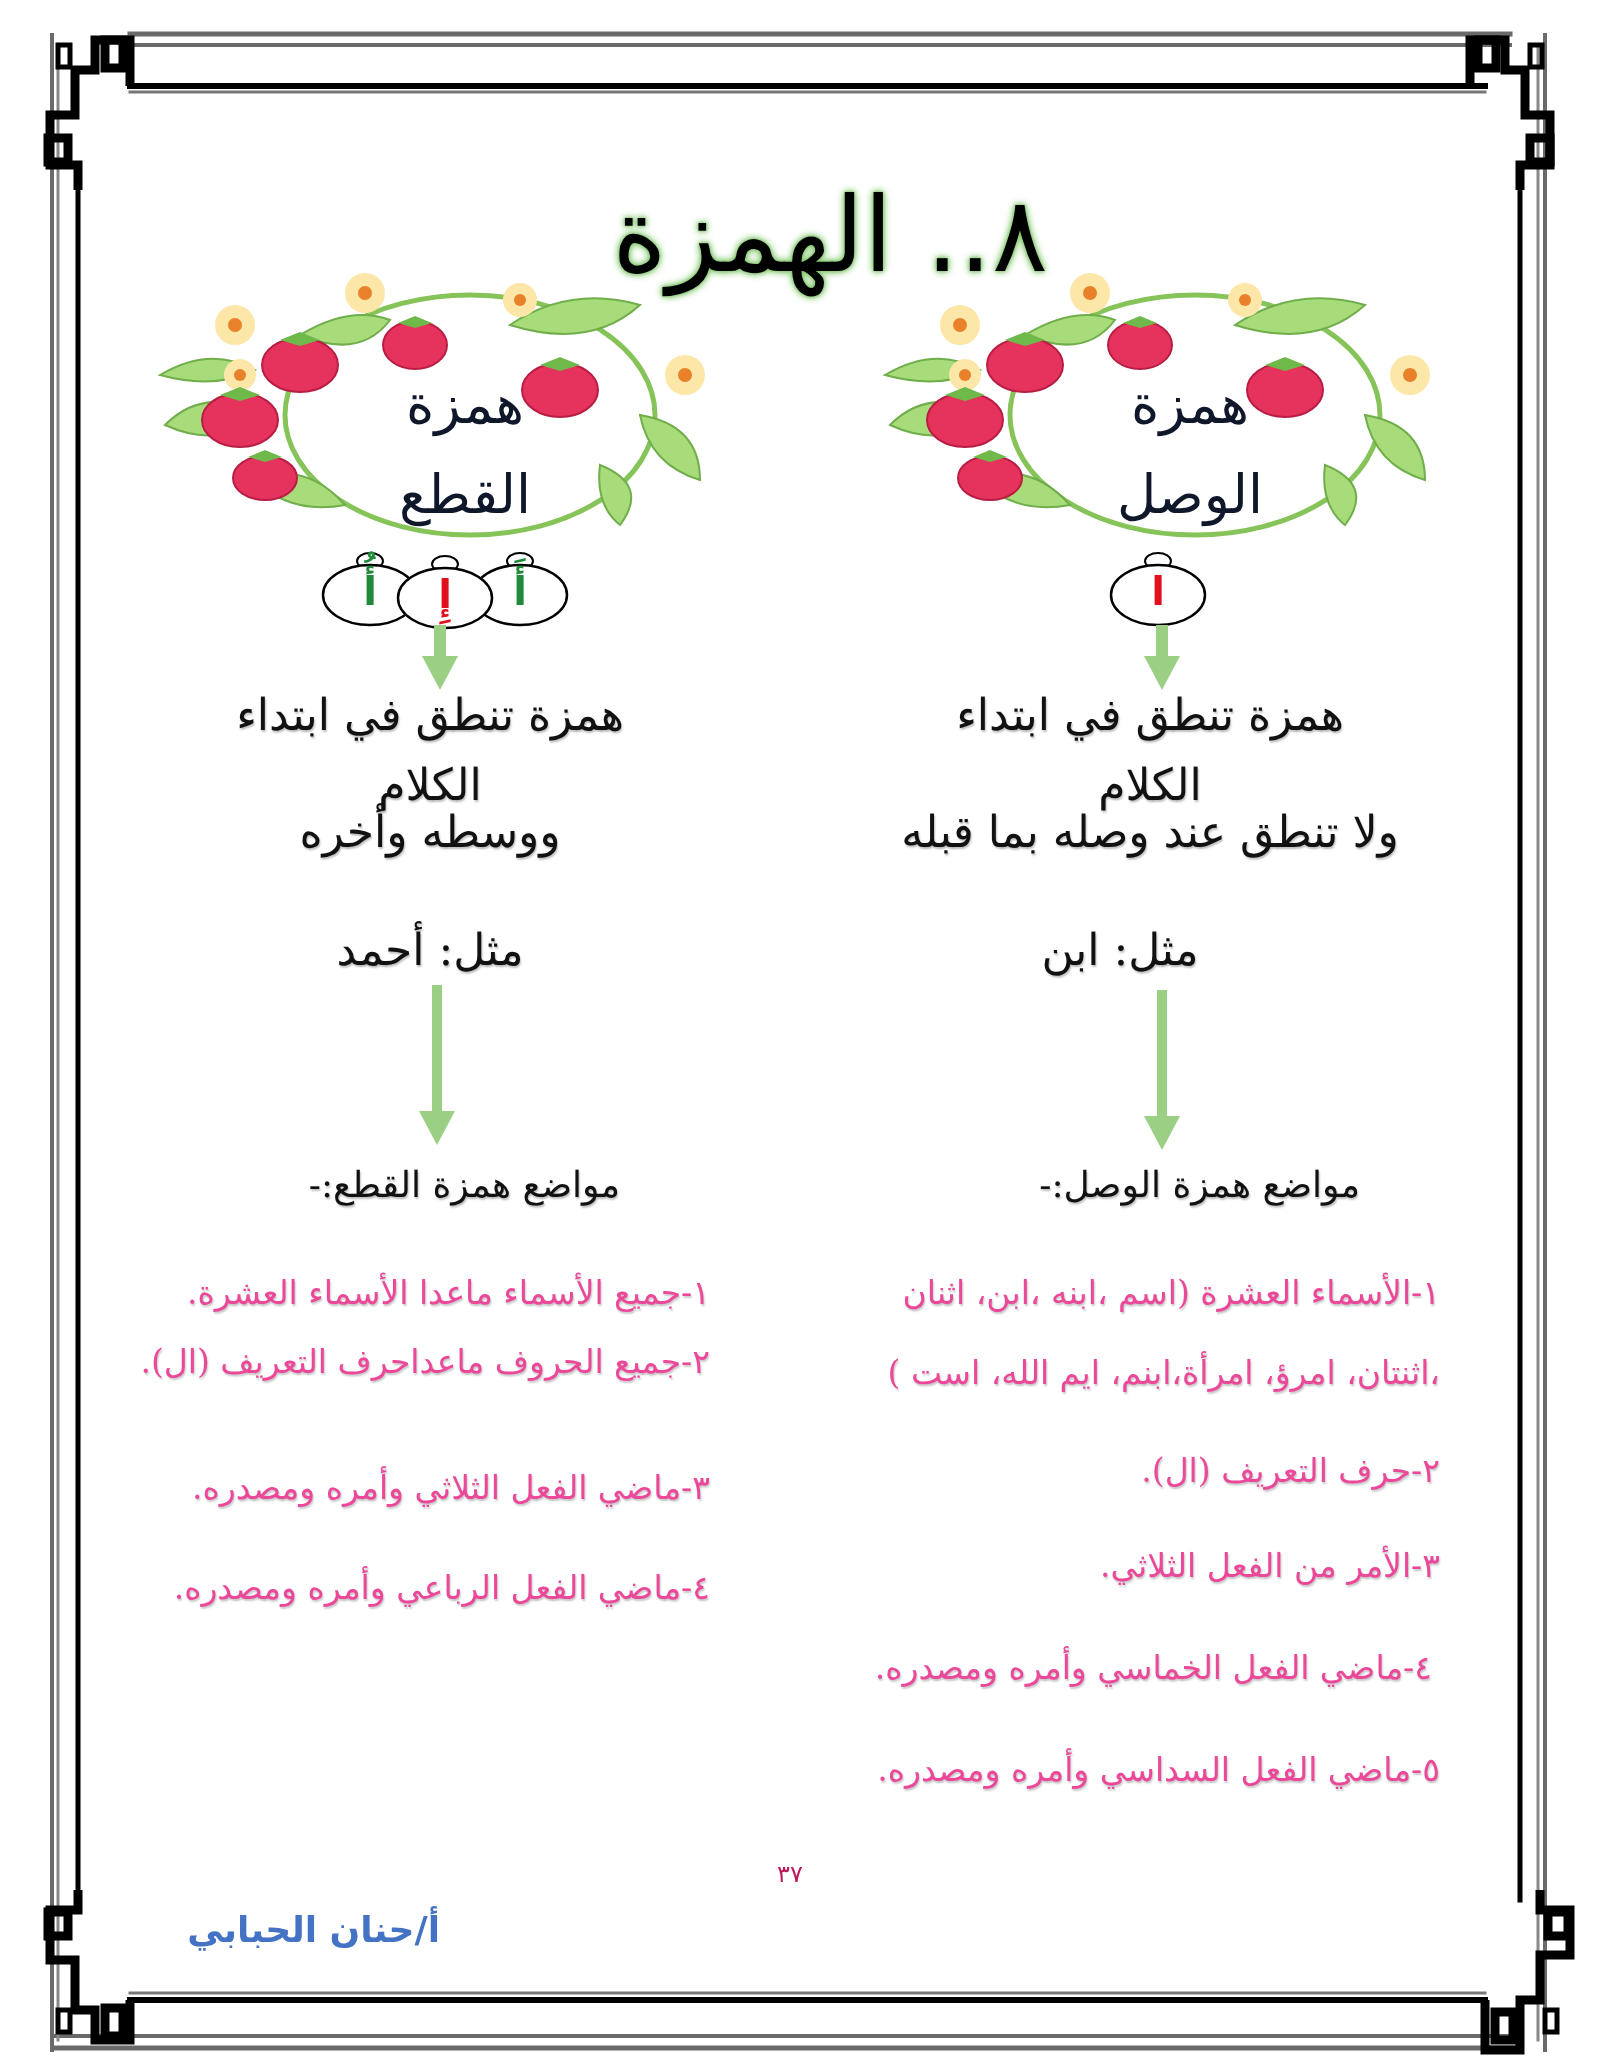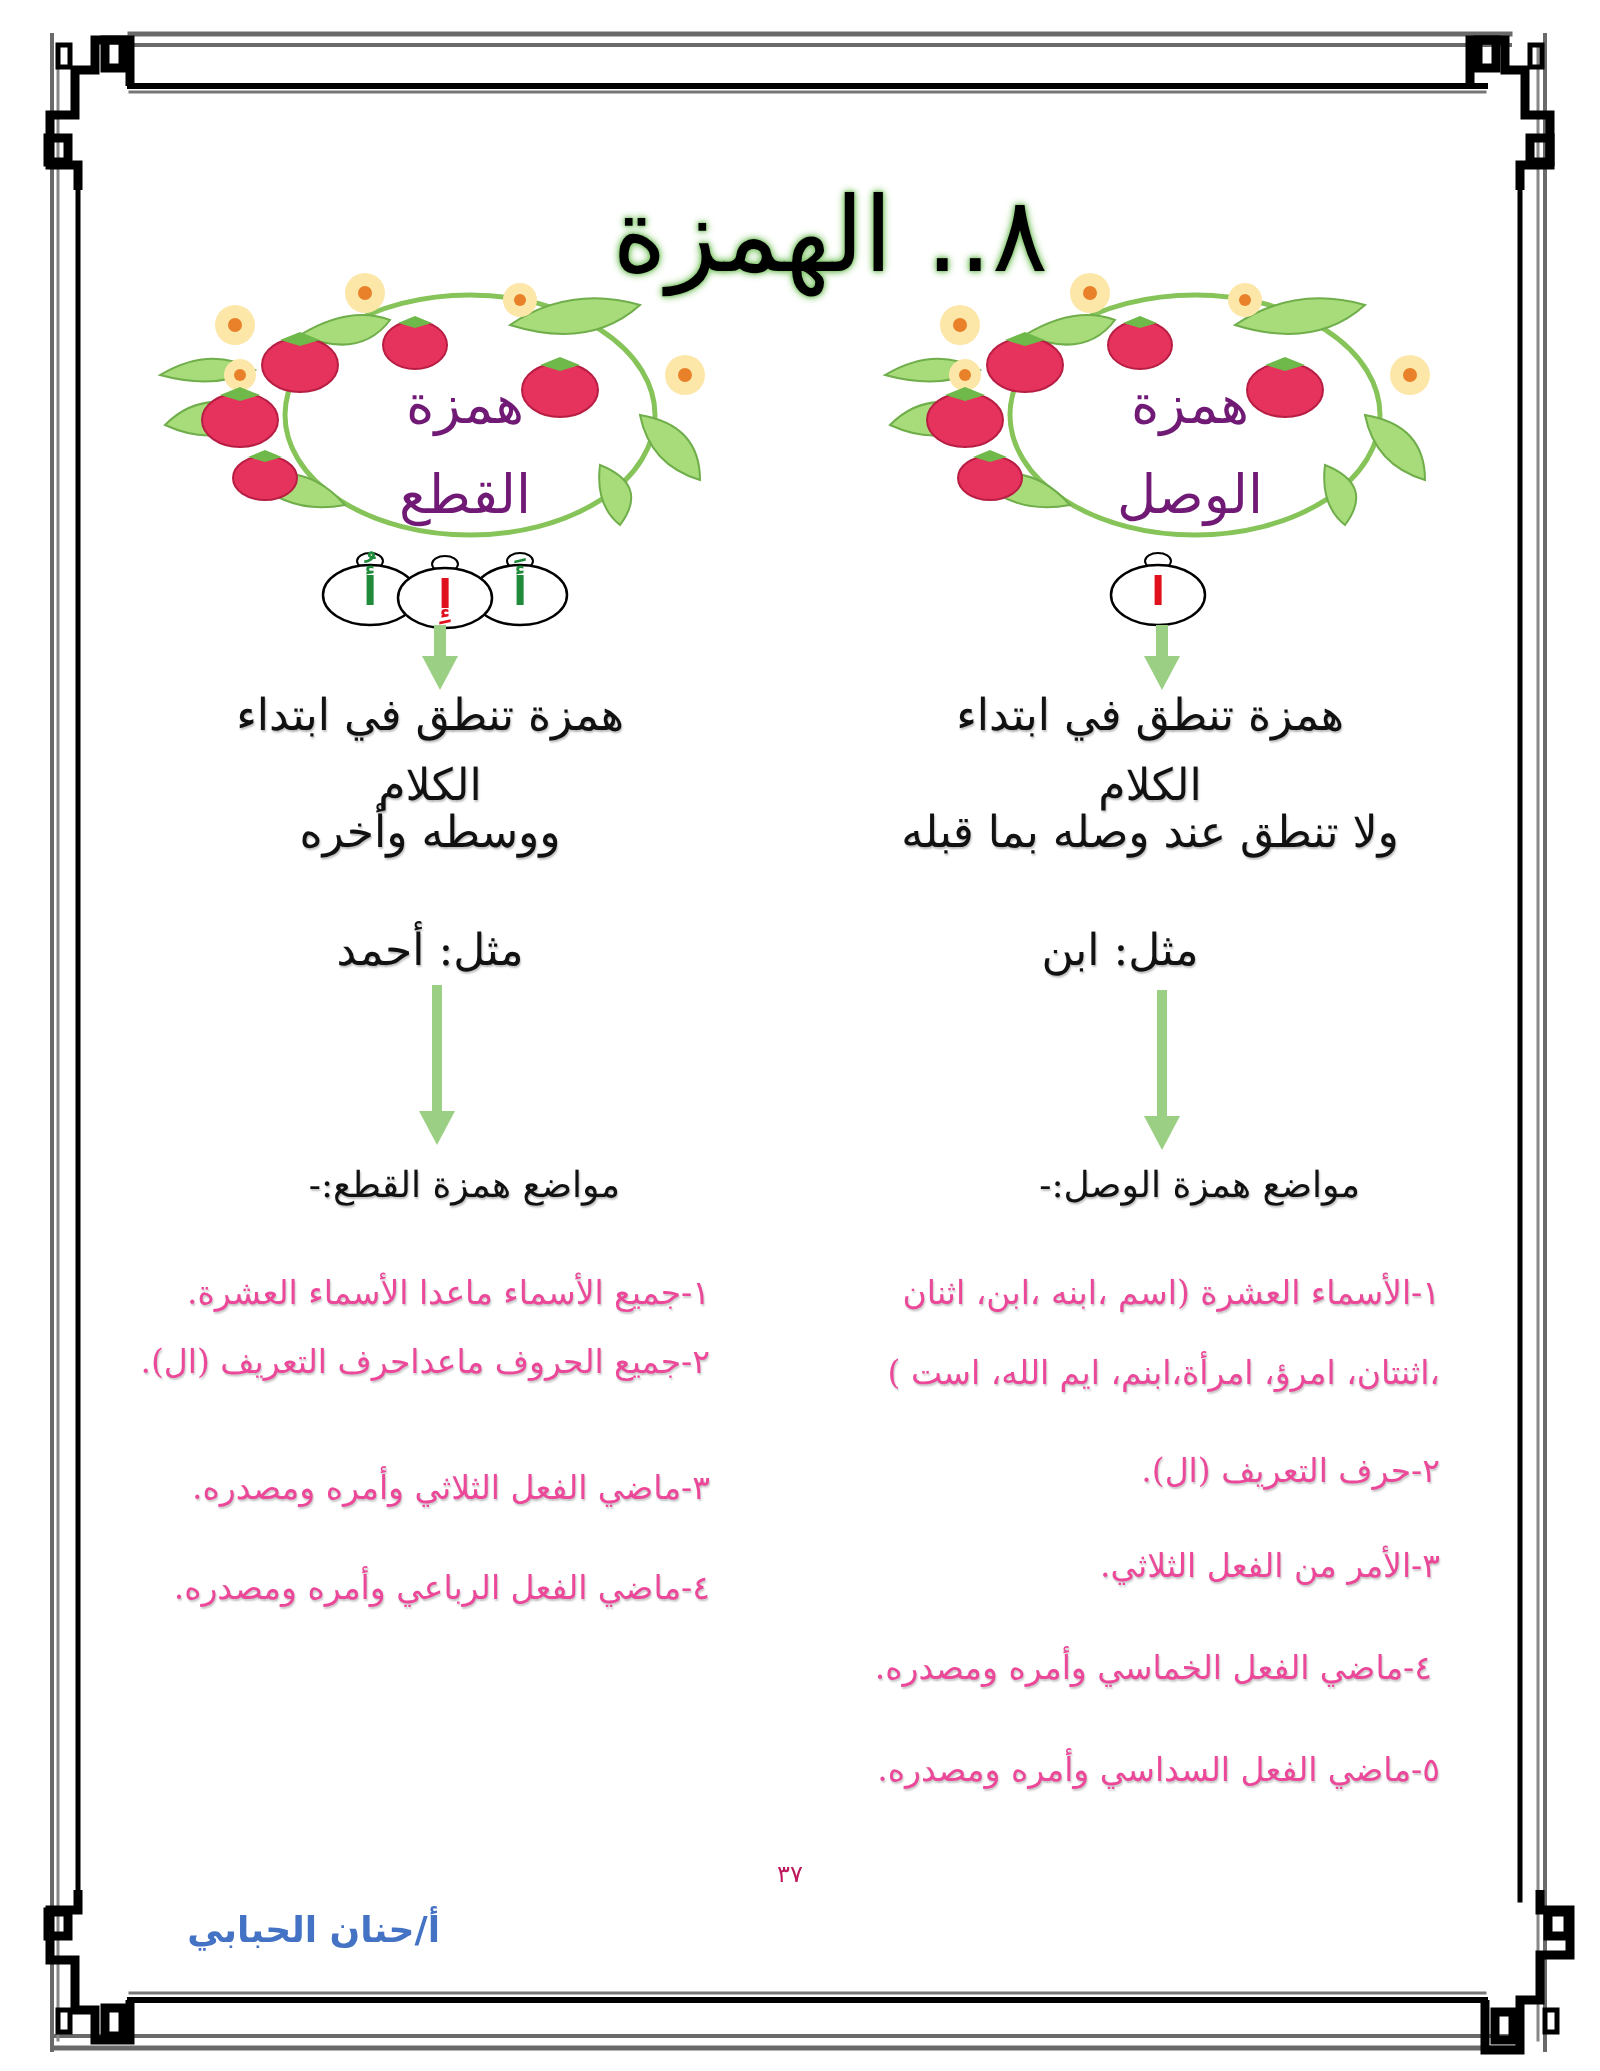--- a/index.html
+++ b/index.html
@@ -17,21 +17,21 @@
     color: #000;
     text-shadow: 0 0 6px #7fc46a, 0 0 10px #9ad486, 0 0 3px #6ab356;
   }
 
   
   .wreath { position: absolute; width: 590px; height: 280px; }
   .wreath svg { position: absolute; left: 0; top: 0; width: 100%; height: 100%; }
   .wreath-label {
     position: absolute; left: 195px; top: 95px; width: 260px; height: 90px;
     text-align: center; direction: rtl;
-    font-family: "DejaVu Serif", serif; font-size: 54px; line-height: 90px; color: #701a75;
+    font-family: "DejaVu Serif", serif; font-size: 54px; line-height: 90px; color: #0f172a;
   }
 
   
   .ornament { position: absolute; width: 100px; height: 82px; }
   .ornament svg { position: absolute; left: 0; top: 0; width: 100%; height: 100%; }
   .ornament .glyph {
     position: absolute; left: 0; top: 18px; width: 100%; text-align: center;
     font-family: "DejaVu Sans", sans-serif; font-size: 40px; line-height: 56px; font-weight: bold;
   }
 

